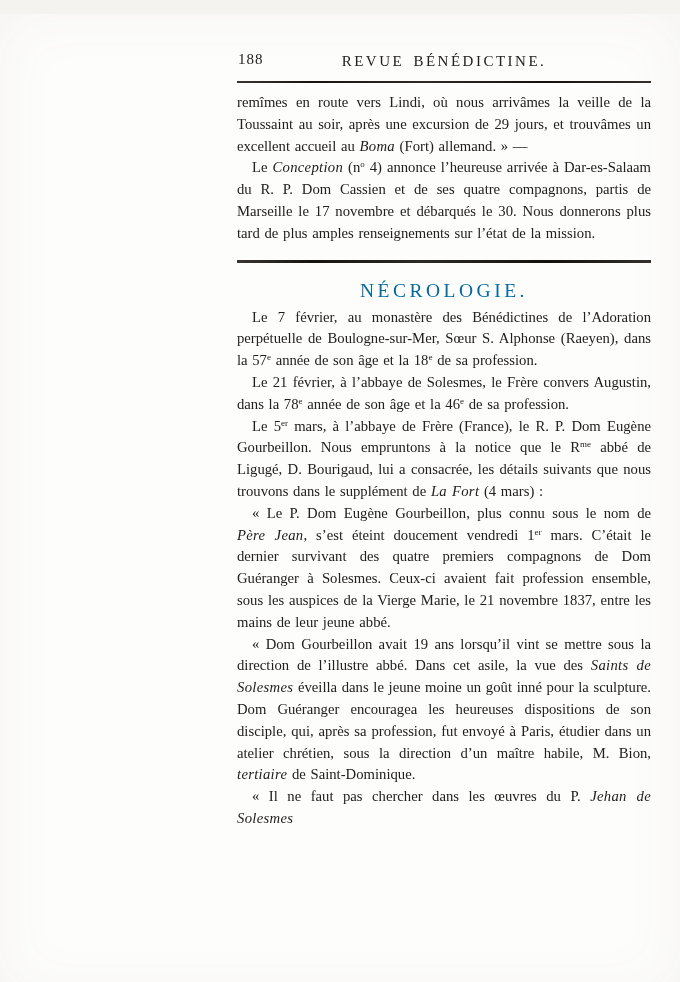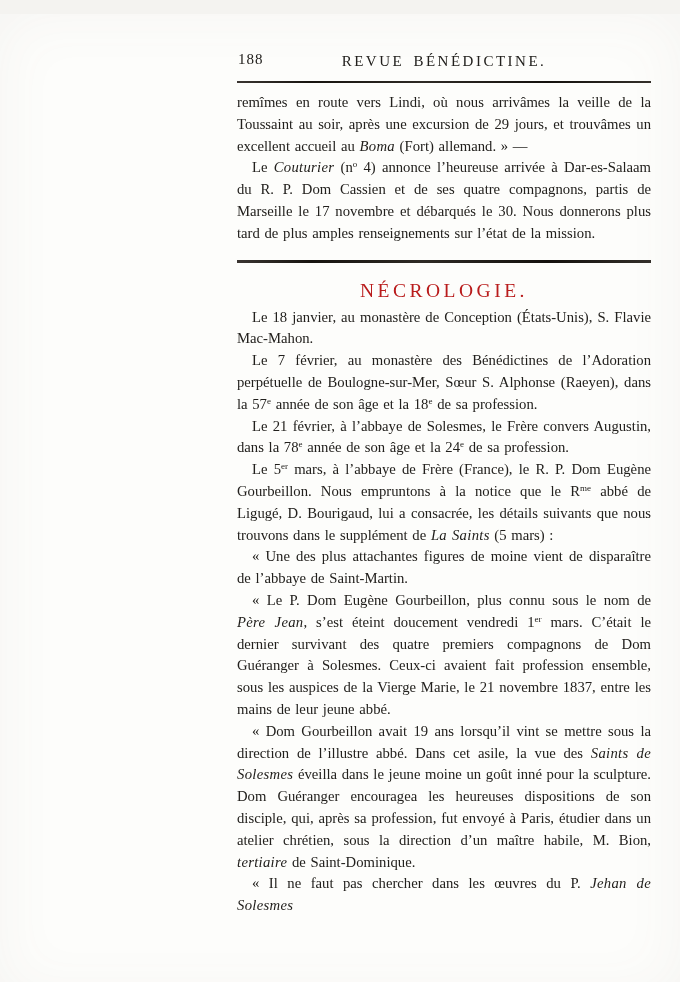--- a/index.html
+++ b/index.html
@@ -72,55 +72,53 @@
     letter-spacing: 0;
   }
   .paras i { letter-spacing: 0.3px; }
   
   .section-heading {
     margin: 17px 0 5px 0;
     text-align: center;
     font-size: 19.5px;
     font-weight: normal;
     letter-spacing: 3.5px;
-    color: #b91c1c;
+    color: #0369a1;
   }
 </style>
 </head>
 <body>
 
 <div class="sheet">
   <div class="text-col">
 
     <div class="running-head">
       <span class="page-num">188</span>
       <div class="journal-title">REVUE BÉNÉDICTINE.</div>
     </div>
 
     <div class="rule"></div>
 
     <div class="body-text">
 
       <section>
         <div class="paras">
             <p class=""><span>remîmes en route vers Lindi, où nous arrivâmes la veille de la Toussaint au soir, après une excursion de 29 jours, et trouvâmes un excellent accueil au </span><i>Boma</i><span> (Fort) allemand. » —</span></p>
-            <p class="indent"><span>Le </span><i>Couturier</i><span> (n</span><sup>o</sup><span> 4) annonce l’heureuse arrivée à Dar-es-Salaam du R. P. Dom Cassien et de ses quatre compagnons, partis de Marseille le 17 novembre et débarqués le 30. Nous donnerons plus tard de plus amples renseignements sur l’état de la mission.</span></p>
+            <p class="indent"><span>Le </span><i>Conception</i><span> (n</span><sup>o</sup><span> 4) annonce l’heureuse arrivée à Dar-es-Salaam du R. P. Dom Cassien et de ses quatre compagnons, partis de Marseille le 17 novembre et débarqués le 30. Nous donnerons plus tard de plus amples renseignements sur l’état de la mission.</span></p>
           </div>
       </section>
 
       <div class="rule thick"></div>
 
       <section>
         <h2 class="section-heading">NÉCROLOGIE.</h2>
         <div class="paras">
-            <p class="indent"><span>Le 18 janvier, au monastère de Conception (États-Unis), S. Flavie Mac-Mahon.</span></p>
             <p class="indent"><span>Le 7 février, au monastère des Bénédictines de l’Adoration perpétuelle de Boulogne-sur-Mer, Sœur S. Alphonse (Raeyen), dans la 57</span><sup>e</sup><span> année de son âge et la 18</span><sup>e</sup><span> de sa profession.</span></p>
-            <p class="indent"><span>Le 21 février, à l’abbaye de Solesmes, le Frère convers Augustin, dans la 78</span><sup>e</sup><span> année de son âge et la 24</span><sup>e</sup><span> de sa profession.</span></p>
-            <p class="indent"><span>Le 5</span><sup>er</sup><span> mars, à l’abbaye de Frère (France), le R. P. Dom Eugène Gourbeillon. Nous empruntons à la notice que le R</span><sup>me</sup><span> abbé de Ligugé, D. Bourigaud, lui a consacrée, les détails suivants que nous trouvons dans le supplément de </span><i>La Saints</i><span> (5 mars) :</span></p>
-            <p class="indent"><span>« Une des plus attachantes figures de moine vient de disparaître de l’abbaye de Saint-Martin.</span></p>
+            <p class="indent"><span>Le 21 février, à l’abbaye de Solesmes, le Frère convers Augustin, dans la 78</span><sup>e</sup><span> année de son âge et la 46</span><sup>e</sup><span> de sa profession.</span></p>
+            <p class="indent"><span>Le 5</span><sup>er</sup><span> mars, à l’abbaye de Frère (France), le R. P. Dom Eugène Gourbeillon. Nous empruntons à la notice que le R</span><sup>me</sup><span> abbé de Ligugé, D. Bourigaud, lui a consacrée, les détails suivants que nous trouvons dans le supplément de </span><i>La Fort</i><span> (4 mars) :</span></p>
             <p class="indent"><span>« Le P. Dom Eugène Gourbeillon, plus connu sous le nom de </span><i>Père Jean</i><span>, s’est éteint doucement vendredi 1</span><sup>er</sup><span> mars. C’était le dernier survivant des quatre premiers compagnons de Dom Guéranger à Solesmes. Ceux-ci avaient fait profession ensemble, sous les auspices de la Vierge Marie, le 21 novembre 1837, entre les mains de leur jeune abbé.</span></p>
             <p class="indent"><span>« Dom Gourbeillon avait 19 ans lorsqu’il vint se mettre sous la direction de l’illustre abbé. Dans cet asile, la vue des </span><i>Saints de Solesmes</i><span> éveilla dans le jeune moine un goût inné pour la sculpture. Dom Guéranger encouragea les heureuses dispositions de son disciple, qui, après sa profession, fut envoyé à Paris, étudier dans un atelier chrétien, sous la direction d’un maître habile, M. Bion, </span><i>tertiaire</i><span> de Saint-Dominique.</span></p>
             <p class="indent"><span>« Il ne faut pas chercher dans les œuvres du P. </span><i>Jehan de Solesmes</i></p>
           </div>
       </section>
 
     </div>
   </div>
 </div>
 

